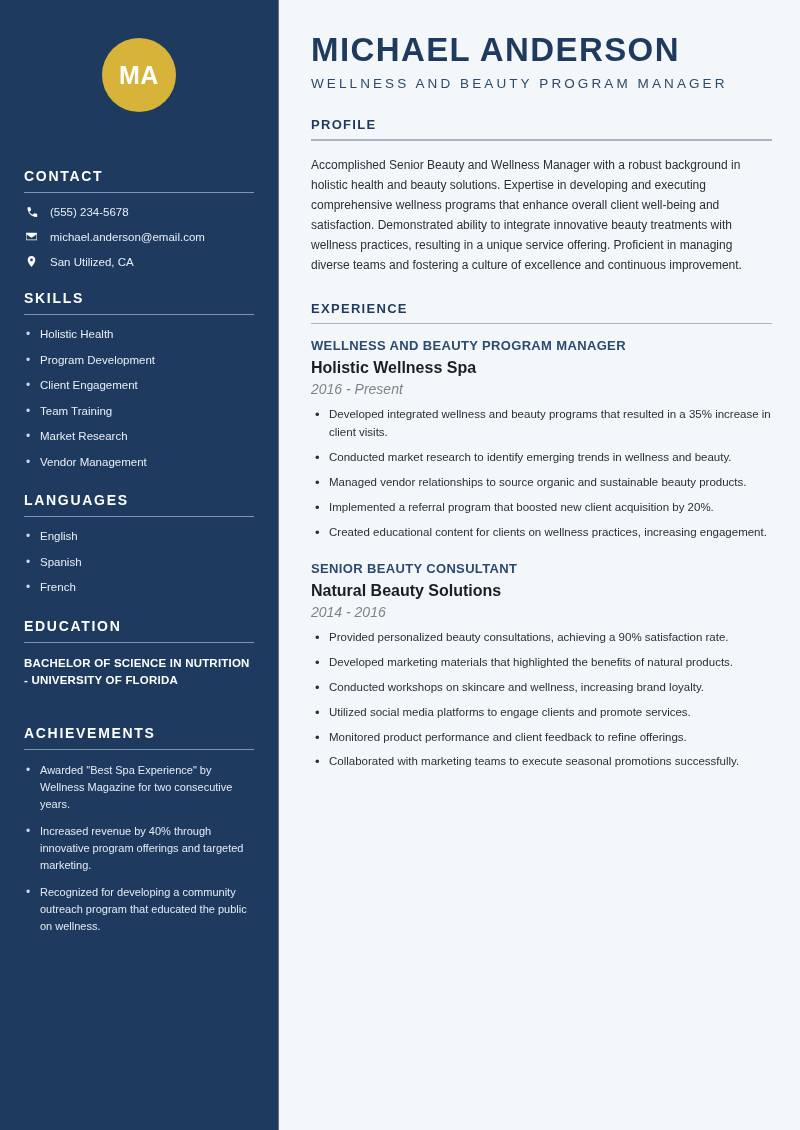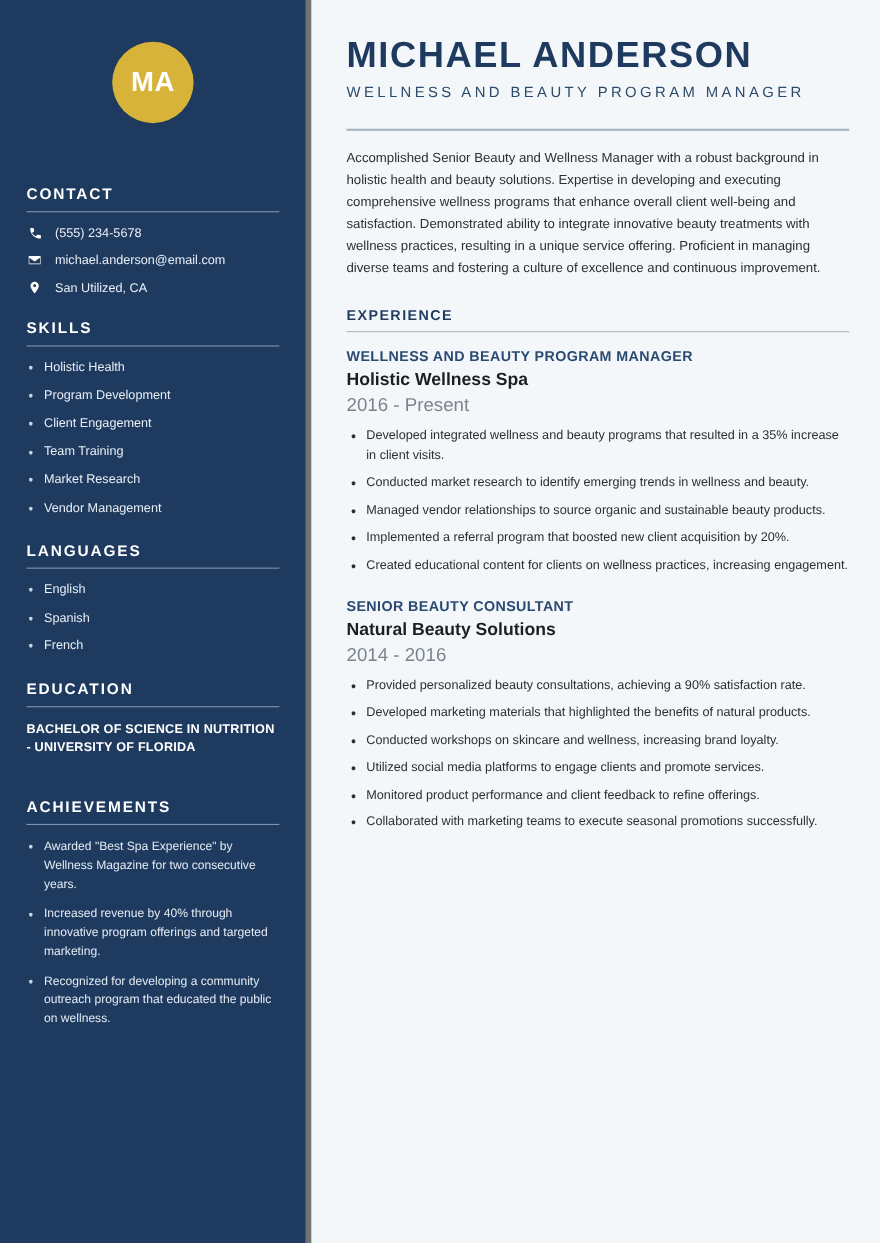--- a/index.html
+++ b/index.html
@@ -142,21 +142,21 @@
     top: -1px;
     color: #c9d6e4;
     font-size: 12px;
   }
 
   
   .main {
     flex: 1;
     background: #f4f7f9;
     padding: 32px 28px 0 32px;
-    border-left: 5px solid #737373;
+    border-left: 1px solid #737373;
   }
 
   .name {
     font-size: 33px;
     font-weight: bold;
     color: #1e3a5f;
     letter-spacing: 1.4px;
     line-height: 1.1;
   }
 
@@ -201,21 +201,22 @@
   }
 
   .exp-company {
     font-size: 16px;
     font-weight: bold;
     color: #1b1f24;
     margin-bottom: 4px;
   }
 
   .exp-dates {
-    font-size: 17px;
+    font-size: 14px;
+    font-style: italic;
     color: #7b848e;
     margin-bottom: 9px;
   }
 
   ul.exp-list {
     list-style: none;
     margin-bottom: 20px;
   }
 
   ul.exp-list li {
@@ -321,20 +322,21 @@
     </section>
 
   </aside>
 
   <main class="main">
 
     <h1 class="name">MICHAEL ANDERSON</h1>
     <div class="job-subtitle">WELLNESS AND BEAUTY PROGRAM MANAGER</div>
 
     <section class="main-section">
+      <div class="main-title">PROFILE</div>
       <div class="main-rule"></div>
       <p class="profile-text">Accomplished Senior Beauty and Wellness Manager with a robust background in holistic health and beauty solutions. Expertise in developing and executing comprehensive wellness programs that enhance overall client well-being and satisfaction. Demonstrated ability to integrate innovative beauty treatments with wellness practices, resulting in a unique service offering. Proficient in managing diverse teams and fostering a culture of excellence and continuous improvement.</p>
     </section>
 
     <section class="main-section">
       <div class="main-title">EXPERIENCE</div>
       <div class="main-rule"></div>
 
       <div class="exp-block">
         <div class="exp-title">WELLNESS AND BEAUTY PROGRAM MANAGER</div>

